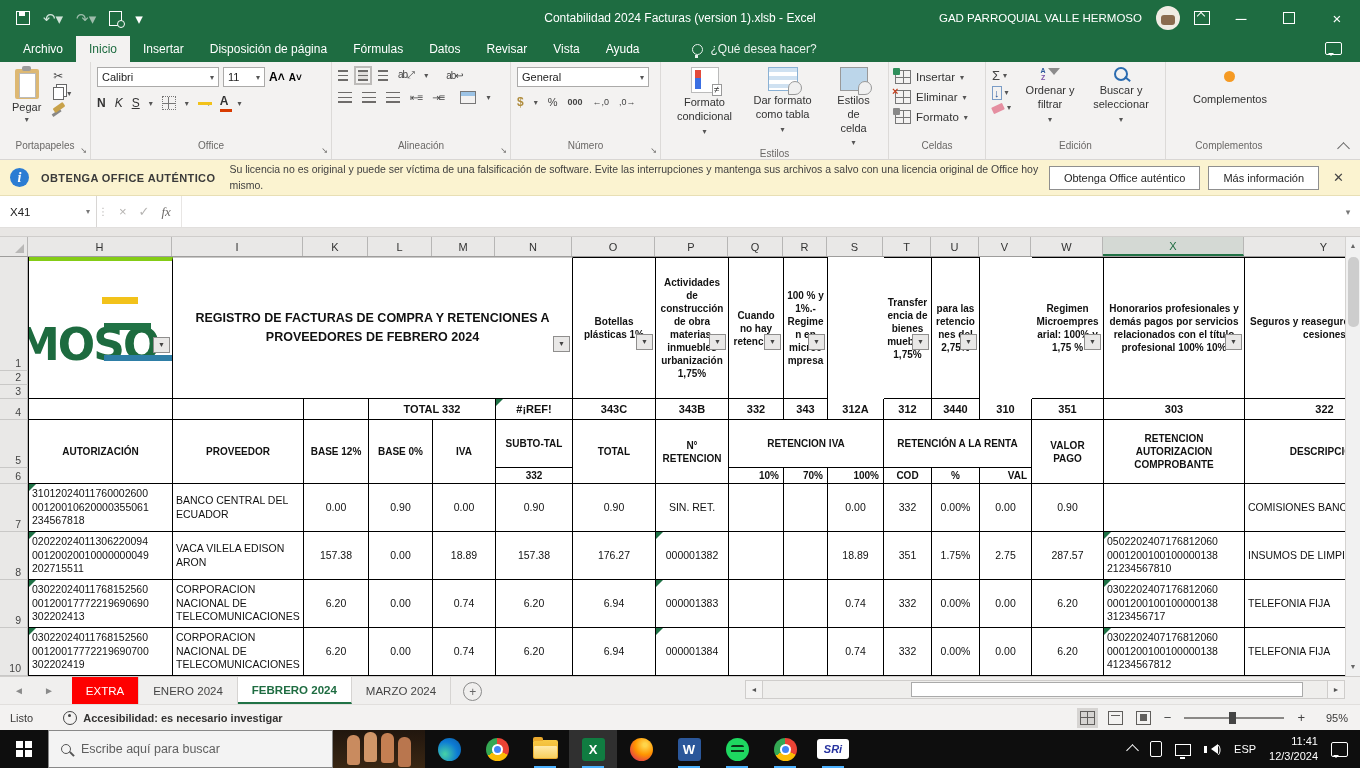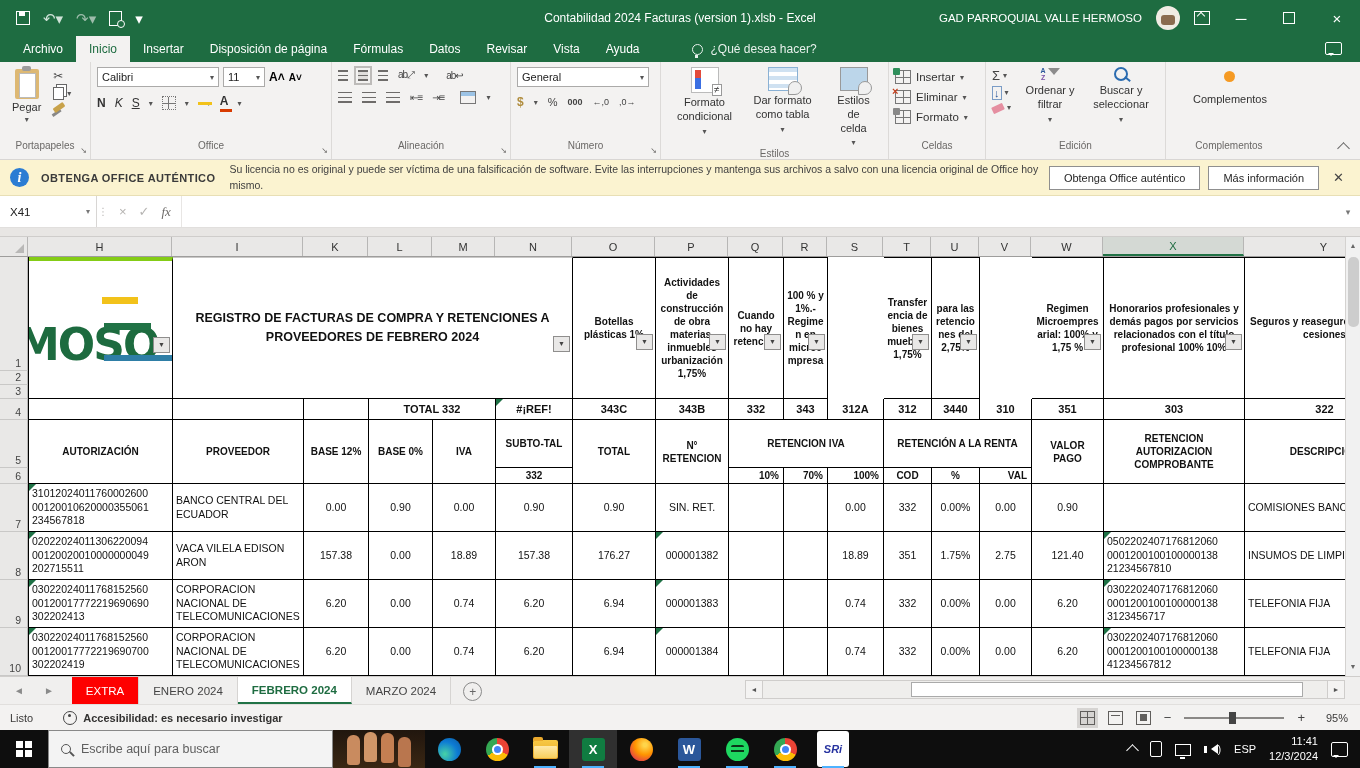--- a/index.html
+++ b/index.html
@@ -193,21 +193,21 @@
   .ai.chrome:after{content:"";position:absolute;left:8px;top:8px;width:7px;height:7px;background:#4285f4;border-radius:50%;}
   .ai.folder{width:25px;height:19px;border-radius:2px;background:linear-gradient(#f7c944,#eaa92d);position:relative;}
   .ai.folder:before{content:"";position:absolute;left:0;top:-3px;width:10px;height:4px;background:#eaa92d;border-radius:2px 2px 0 0;}
   .ai.folder:after{content:"";position:absolute;left:1px;top:6px;right:1px;bottom:1px;background:linear-gradient(#ffe9a8,#f7cf5d);border-radius:1px;}
   .ai.excel{border-radius:3px;background:#107c41;color:#fff;display:flex;align-items:center;justify-content:center;font-weight:bold;font-size:13px;}
   .ai.firefox{background:radial-gradient(circle at 65% 30%,#ffd54a 8%,#ff9500 45%,#e3364e 85%);}
   .ai.word{border-radius:3px;background:#2b579a;color:#fff;display:flex;align-items:center;justify-content:center;font-weight:bold;font-size:13px;}
   .ai.spotify{background:#1ed760;position:relative;}
   .ai.spotify:before{content:"";position:absolute;left:5px;top:7px;right:5px;height:10px;
      background:repeating-linear-gradient(#0b3317 0 2px,transparent 2px 5px);border-radius:2px;}
-  .ai.sri{width:32px;height:36px;border-radius:3px;background:#fff;color:#2733a0;display:flex;align-items:center;justify-content:center;font-weight:bold;font-style:italic;font-size:11px;}
+  .ai.sri{width:32px;height:20px;border-radius:3px;background:#fff;color:#2733a0;display:flex;align-items:center;justify-content:center;font-weight:bold;font-style:italic;font-size:11px;}
   .tb-tray{margin-left:auto;display:flex;align-items:center;gap:13px;padding-right:12px;}
   .tray-chev{width:8px;height:8px;border-left:1.6px solid #fff;border-top:1.6px solid #fff;transform:rotate(45deg);margin-top:3px;}
   .tray-tablet{width:10px;height:14px;border:1.4px solid #fff;border-radius:2px;}
   .tray-net{width:14px;height:10px;border:1.4px solid #fff;position:relative;margin-top:2px;}
   .tray-net:before{content:"";position:absolute;left:4px;bottom:-4px;width:5px;height:2px;background:#fff;}
   .tray-vol{display:flex;align-items:center;font-size:10px;}
   .tray-vol .spk{width:0;height:0;border:5px solid transparent;border-right:7px solid #fff;}
   .tray-vol .spk2{width:3px;height:7px;background:#fff;margin-right:-1px;}
   .tray-lang{font-size:11px;}
   .tray-clock{text-align:right;font-size:11px;line-height:1.35;}
@@ -583,21 +583,21 @@
         <div class="cell d" style="grid-area: 6 / 5 / span 1 / span 1;">18.89</div>
         <div class="cell d" style="grid-area: 6 / 6 / span 1 / span 1;">157.38</div>
         <div class="cell d" style="grid-area: 6 / 7 / span 1 / span 1;">176.27</div>
         <div class="cell d tri" style="grid-area: 6 / 8 / span 1 / span 1;">000001382</div>
         <div class="cell d" style="grid-area: 6 / 9 / span 1 / span 1;"></div>
         <div class="cell d" style="grid-area: 6 / 10 / span 1 / span 1;"></div>
         <div class="cell d" style="grid-area: 6 / 11 / span 1 / span 1;">18.89</div>
         <div class="cell d" style="grid-area: 6 / 12 / span 1 / span 1;">351</div>
         <div class="cell d" style="grid-area: 6 / 13 / span 1 / span 1;">1.75%</div>
         <div class="cell d" style="grid-area: 6 / 14 / span 1 / span 1;">2.75</div>
-        <div class="cell d" style="grid-area: 6 / 15 / span 1 / span 1;">121.40</div>
+        <div class="cell d" style="grid-area: 6 / 15 / span 1 / span 1;">287.57</div>
         <div class="cell d al pre tri" style="grid-area: 6 / 16 / span 1 / span 1;">0502202407176812060
 0001200100100000138
 21234567810</div>
         <div class="cell d al clip" style="grid-area: 6 / 17 / span 1 / span 1;">INSUMOS DE LIMPIEZA</div>
         <div class="cell d al pre tri" style="grid-area: 7 / 1 / span 1 / span 1;">03022024011768152560
 00120017772219690690
 302202413</div>
         <div class="cell d al" style="grid-area: 7 / 2 / span 1 / span 1;">CORPORACION NACIONAL DE TELECOMUNICACIONES</div>
         <div class="cell d" style="grid-area: 7 / 3 / span 1 / span 1;">6.20</div>
         <div class="cell d" style="grid-area: 7 / 4 / span 1 / span 1;">0.00</div>

